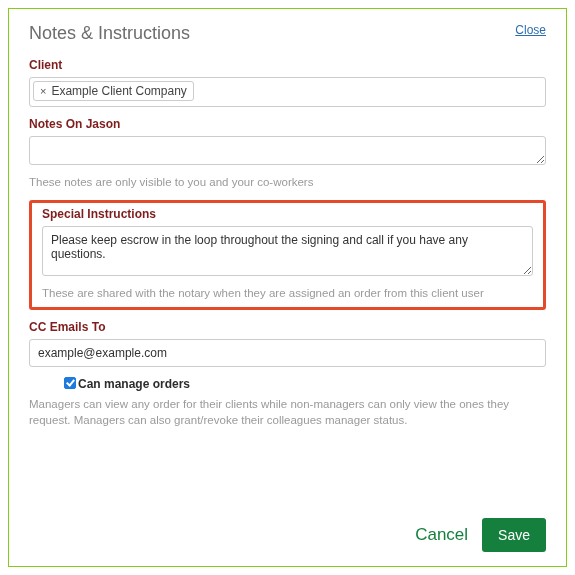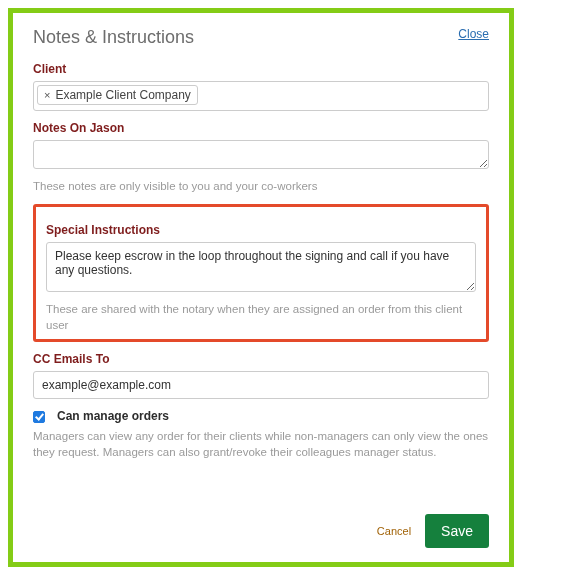--- a/index.html
+++ b/index.html
@@ -9,22 +9,22 @@
     font-family: "Helvetica Neue", Arial, sans-serif;
     background: #fff;
     color: #333;
   }
   .wrap {
     width: 575px; height: 575px;
     padding: 0 8px;
     position: relative;
   }
   .panel {
-    border: 5px solid #84cc16;
-    width: 506px;
+    border: 1px solid #84cc16;
+    width: 559px;
     height: 559px;
     margin: 8px 0;
     padding: 14px 20px;
     position: relative;
   }
   .header {
     display: flex;
     justify-content: space-between;
     align-items: flex-start;
     margin-bottom: 14px;
@@ -82,29 +82,30 @@
     background: #fff;
     font-size: 12px;
     color: #444;
     padding: 2px 6px;
     gap: 5px;
   }
   .chip .x { color: #555; font-size: 11px; }
   .highlight-box {
     border: 3px solid #e44a2a;
     border-radius: 3px;
-    padding: 16px 10px 6px 10px;
+    padding: 4px 10px 6px 10px;
     margin-bottom: 10px;
   }
   .highlight-box .label { margin-top: 0; }
   .check-row {
     display: flex;
-    align-items: flex-end;
-    gap: 12px;
+    align-items: flex-start;
+    gap: 2px;
     margin-bottom: 2px;
+    margin-left: 35px;
   }
   .check {
     width: 12px; height: 12px;
     background: #1f7ae0;
     border: 1px solid #1f7ae0;
     border-radius: 2px;
     position: relative;
     display: inline-block;
   }
   .check::after {
@@ -119,22 +120,22 @@
   .check-label { font-size: 12px; font-weight: 600; color: #2d2d2d; }
   .footer {
     position: absolute;
     bottom: 14px;
     right: 20px;
     display: flex;
     align-items: center;
     gap: 14px;
   }
   .cancel {
-    font-size: 11px;
-    color: #a16207;
+    font-size: 17px;
+    color: #15803d;
     cursor: pointer;
   }
   .save-btn {
     background: #15803d;
     color: #fff;
     border: none;
     border-radius: 3px;
     padding: 9px 16px;
     font-size: 14px;
     font-weight: 500;

